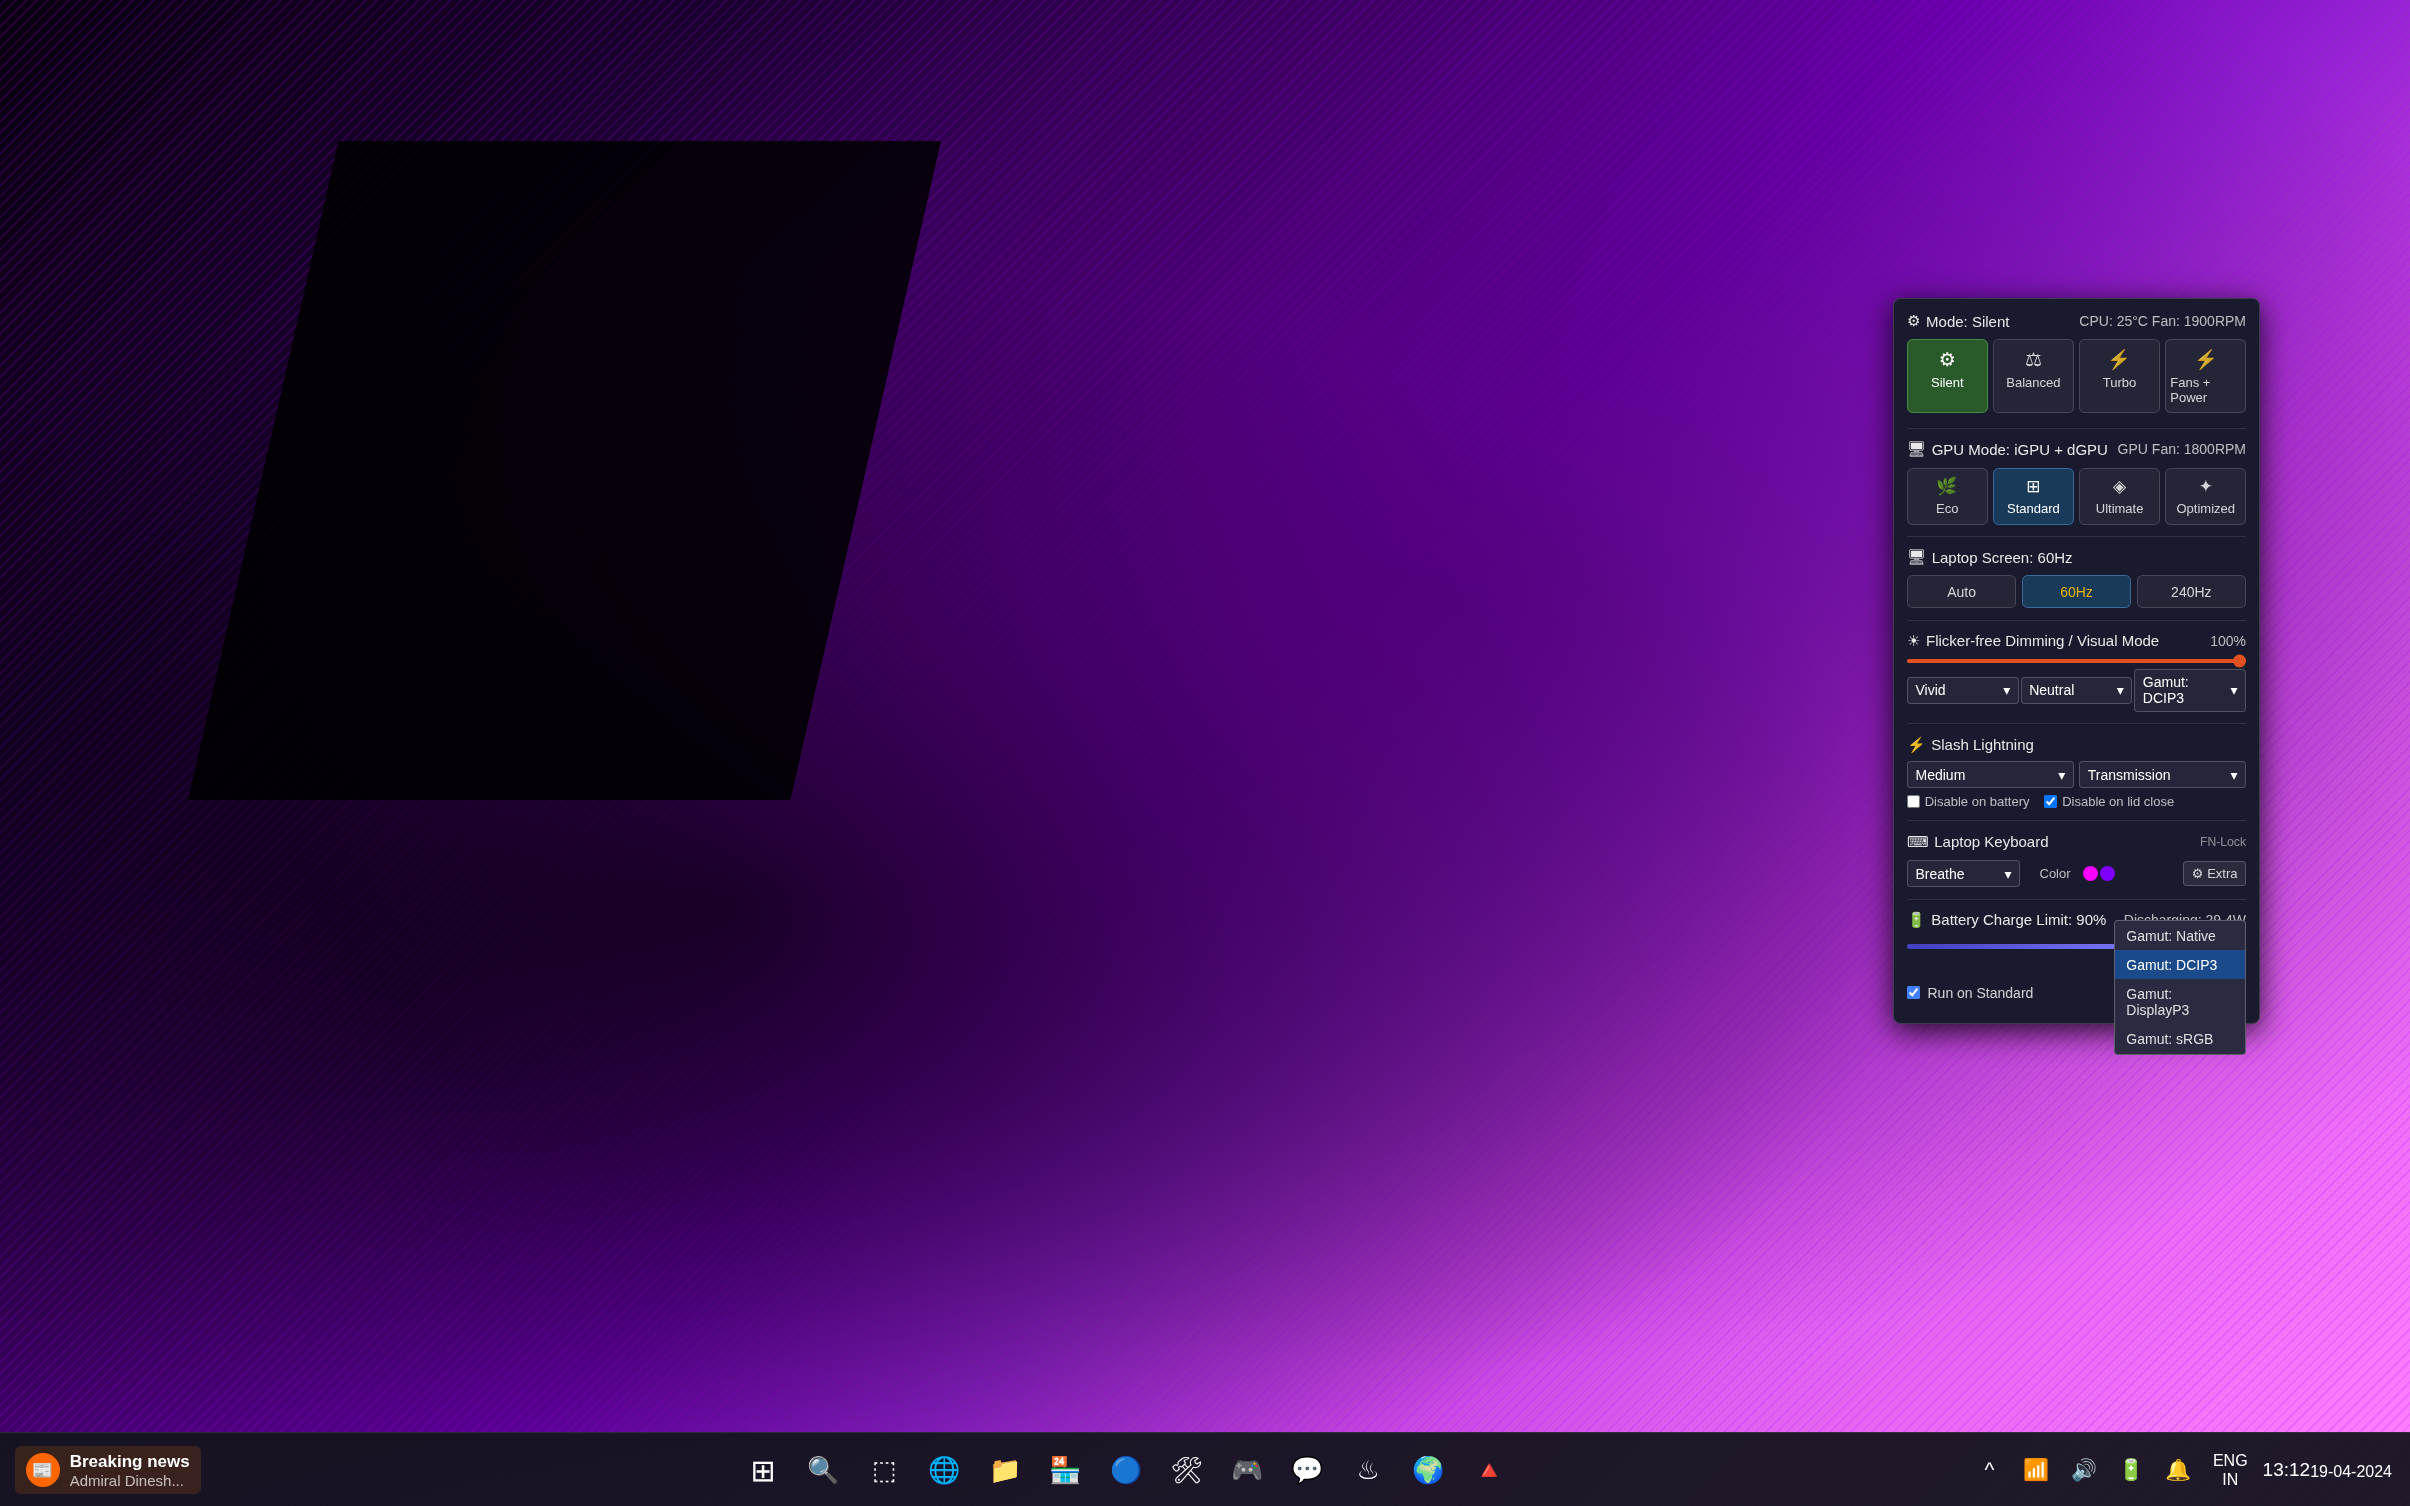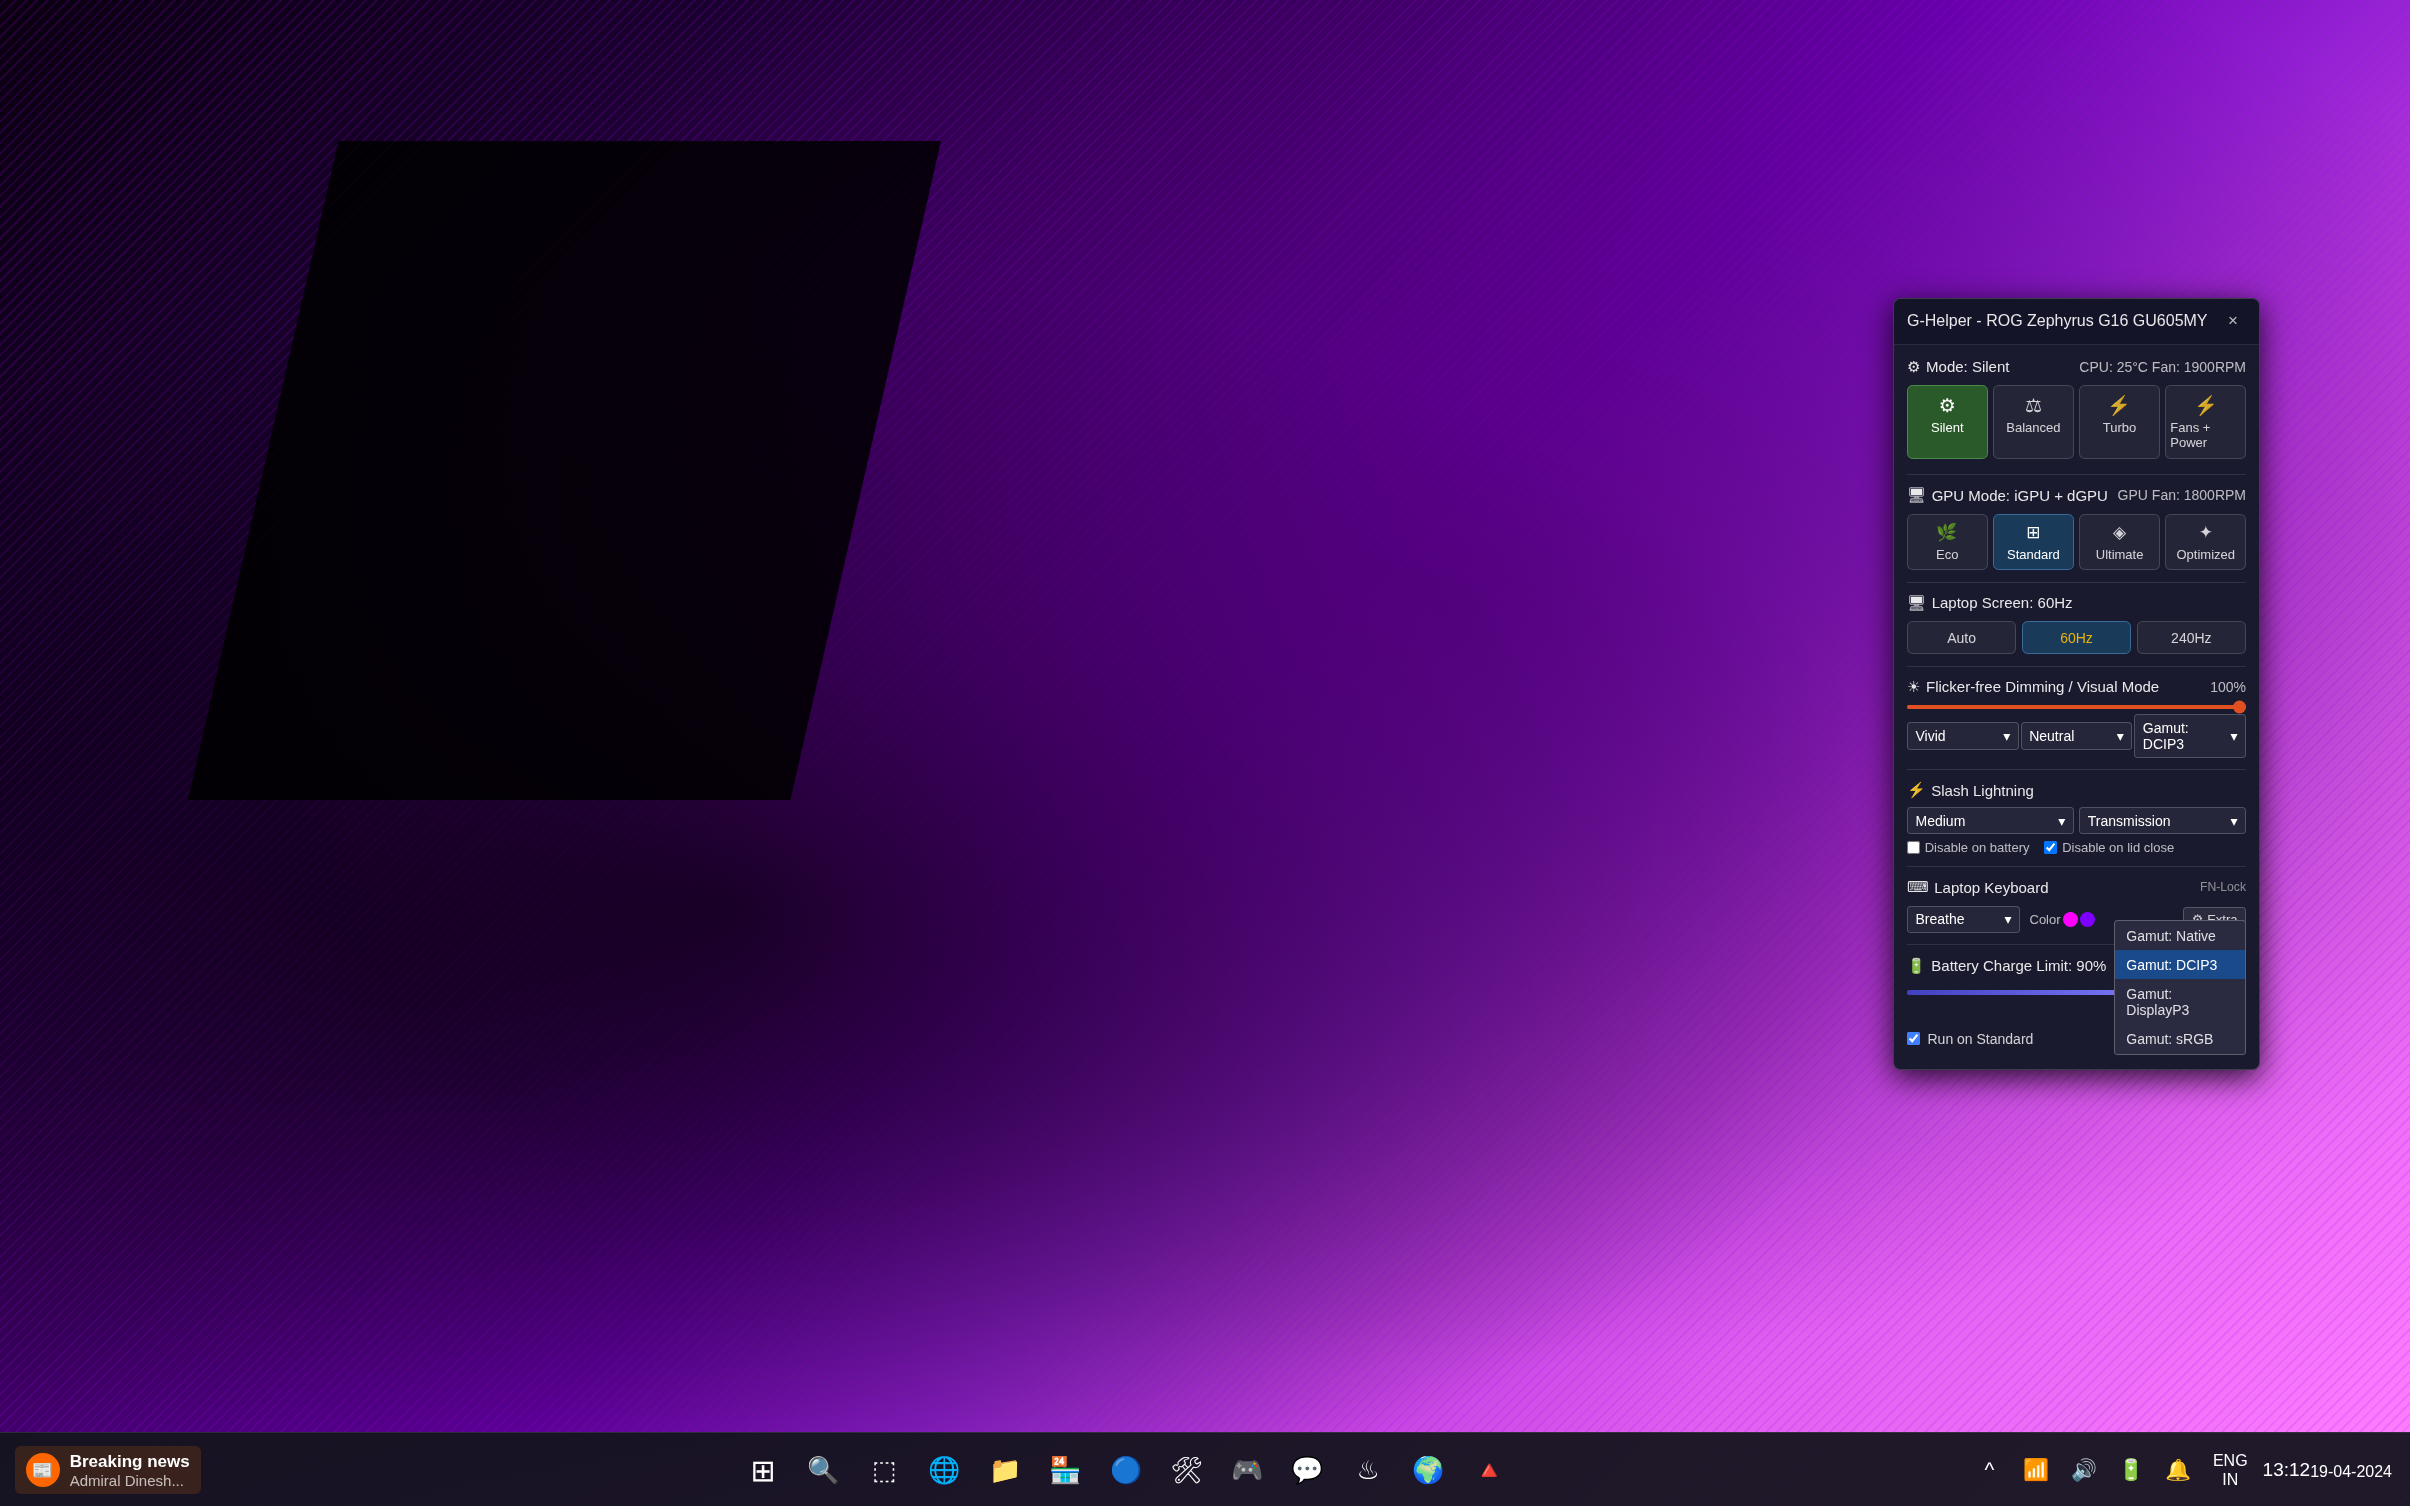--- a/index.html
+++ b/index.html
@@ -467,21 +467,21 @@
     }
 
     
     .keyboard-section {
       margin-bottom: 9.4px;
     }
 
     .keyboard-row {
       display: flex;
       align-items: center;
-      gap: 2px;
+      gap: 12px;
       margin-top: 5.6px;
     }
 
     .color-swatch {
       display: flex;
       gap: 2.8px;
     }
 
     .swatch-dot {
       width: 15px;
@@ -582,24 +582,20 @@
   </style>
 </head>
 <body>
 
 <div class="wallpaper"></div>
 
 <div class="rog-logo-area"></div>
 
 <div class="ghelper-panel">
 
-  <div class="panel-titlebar">
-    <span class="panel-title">G-Helper - ROG Zephyrus G16 GU605MY</span>
-    <div class="close-btn">×</div>
-  </div>
 
   <div class="panel-body">
 
     <div class="section-header">
       <div class="section-label">
         <span class="icon">⚙</span>
         <span>Mode: Silent</span>
       </div>
       <div class="section-value">CPU: 25°C  Fan: 1900RPM</div>
     </div>

